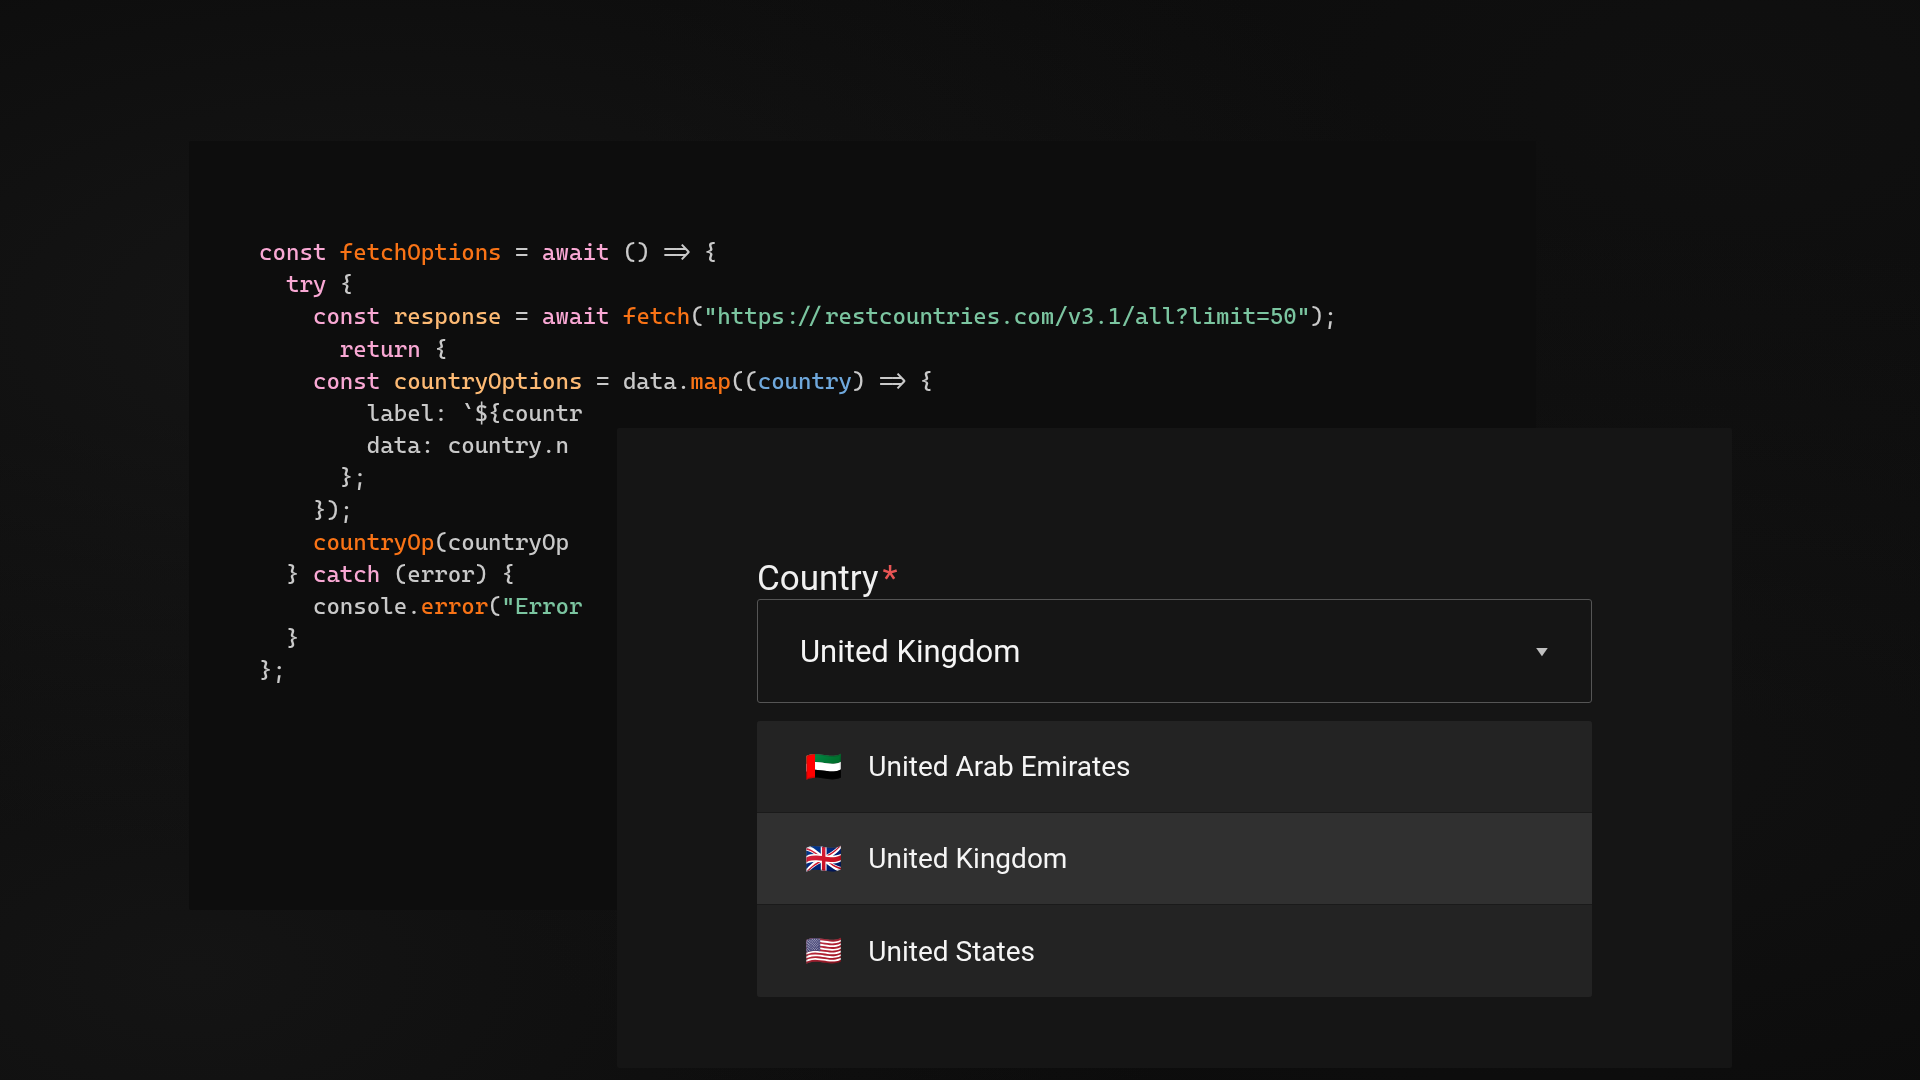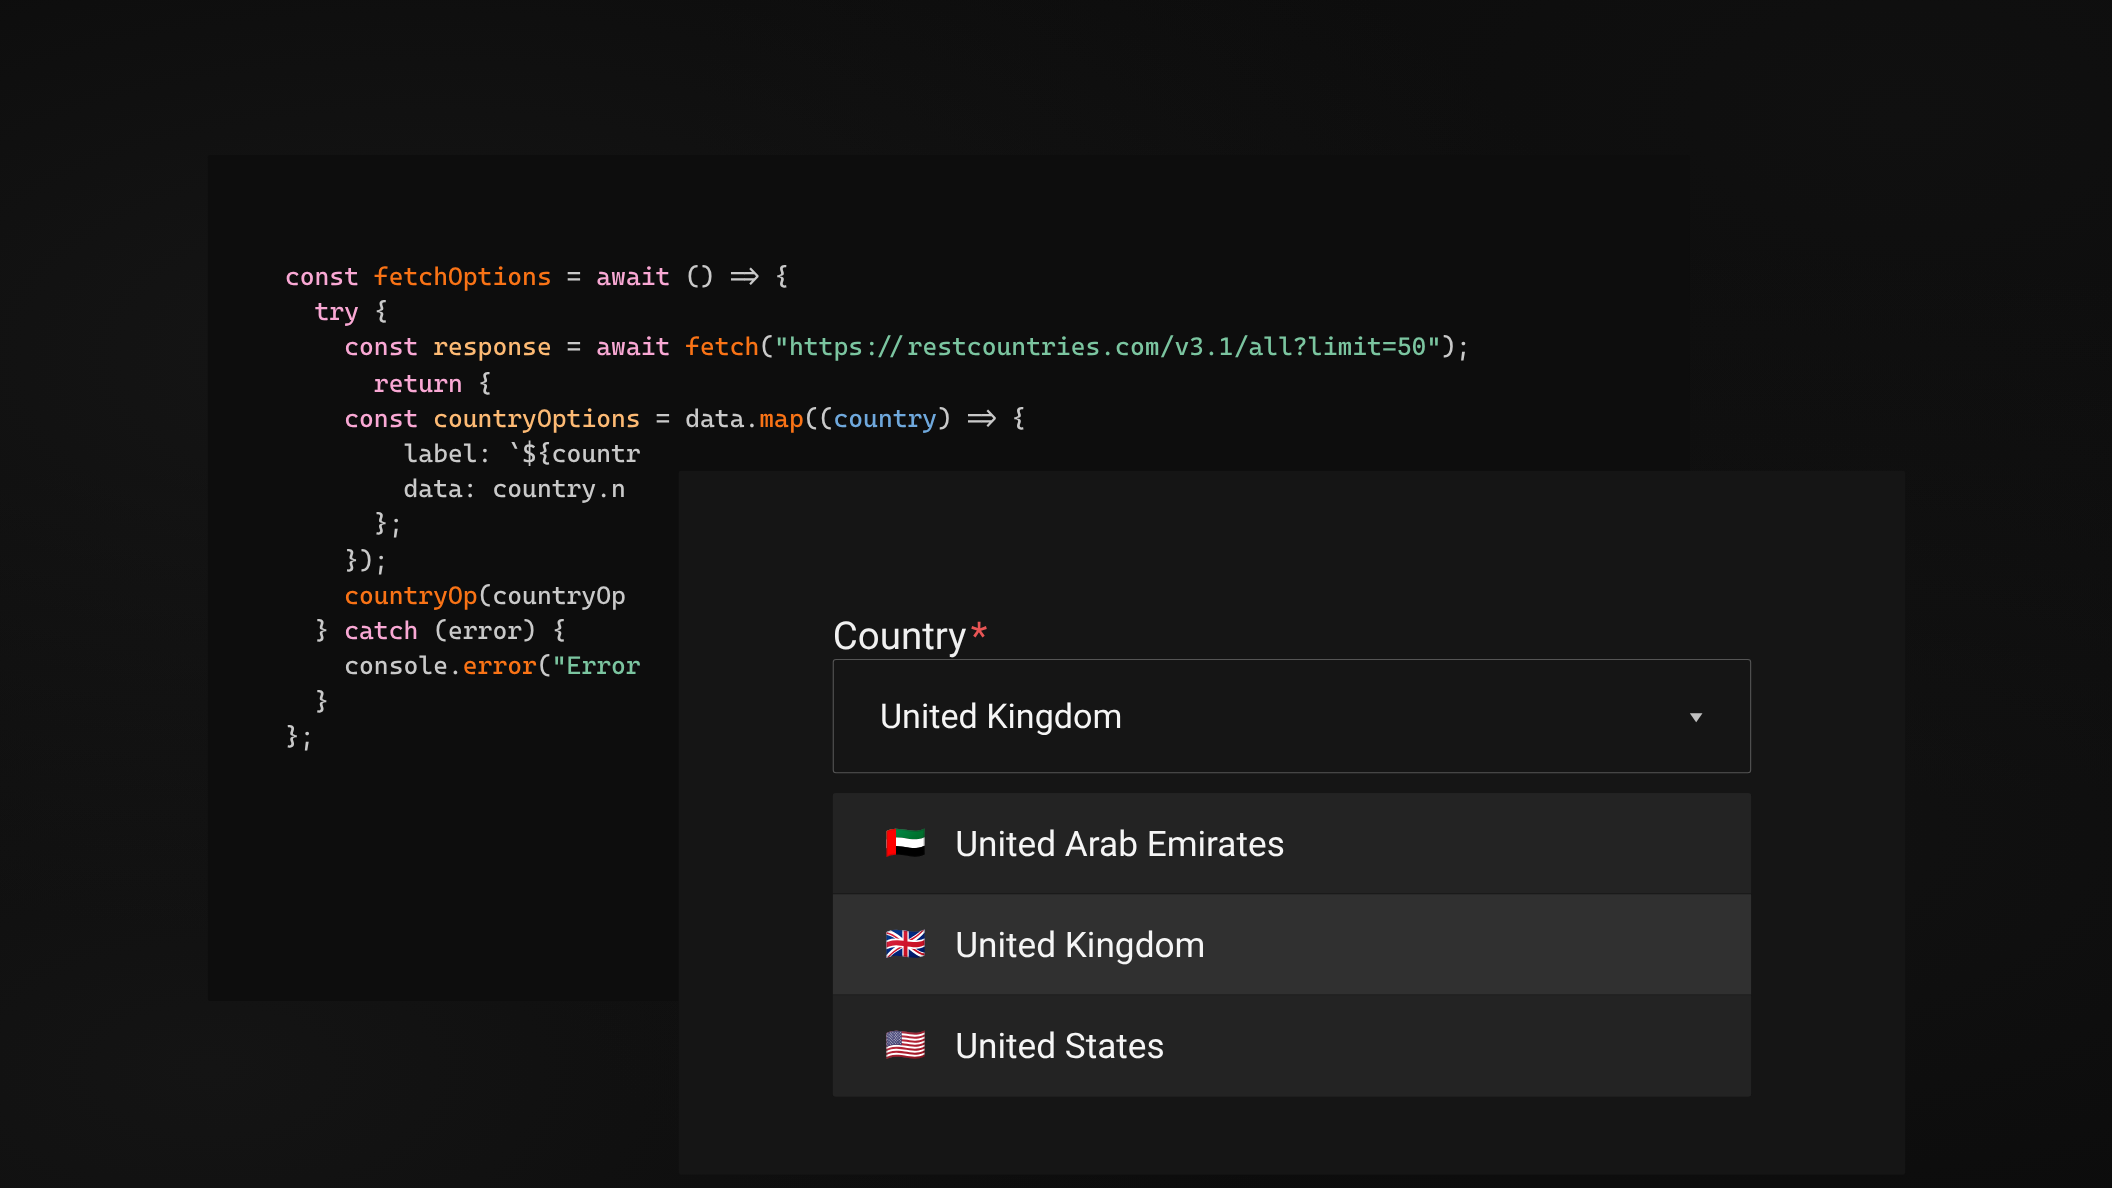--- a/index.html
+++ b/index.html
@@ -120,21 +120,21 @@
     }
     
     .flag {
       font-size: 30px;
       margin-right: 26px;
       line-height: 1;
     }
     
     .option-label {
       color: #f5f5f5;
-      font-size: 32px;
+      font-size: 28px;
       font-weight: 400;
     }
   </style>
 </head>
 <body>
 
 <div class="code-panel">
   <div class="code-line"><span class="kw">const</span><span class="fn"> fetchOptions</span><span> = </span><span class="kw">await</span><span> () =&gt; {</span></div>
   <div class="code-line"><span class="kw">  try</span><span> {</span></div>
   <div class="code-line"><span>    </span><span class="kw">const</span><span class="var"> response</span><span> = </span><span class="kw">await</span><span class="fn"> fetch</span><span>(</span><span class="str">"https://restcountries.com/v3.1/all?limit=50"</span><span>);</span></div>

